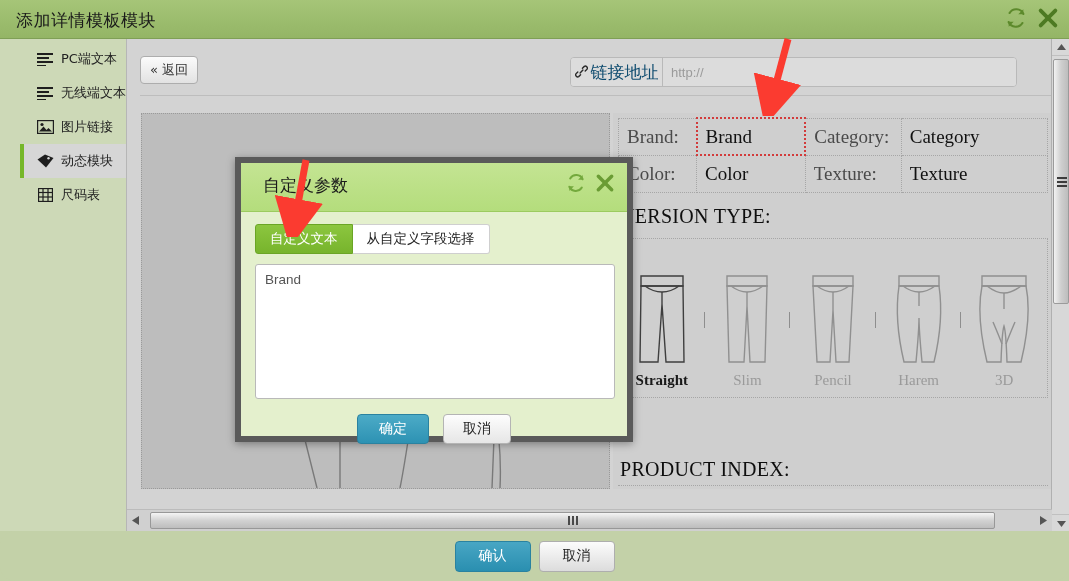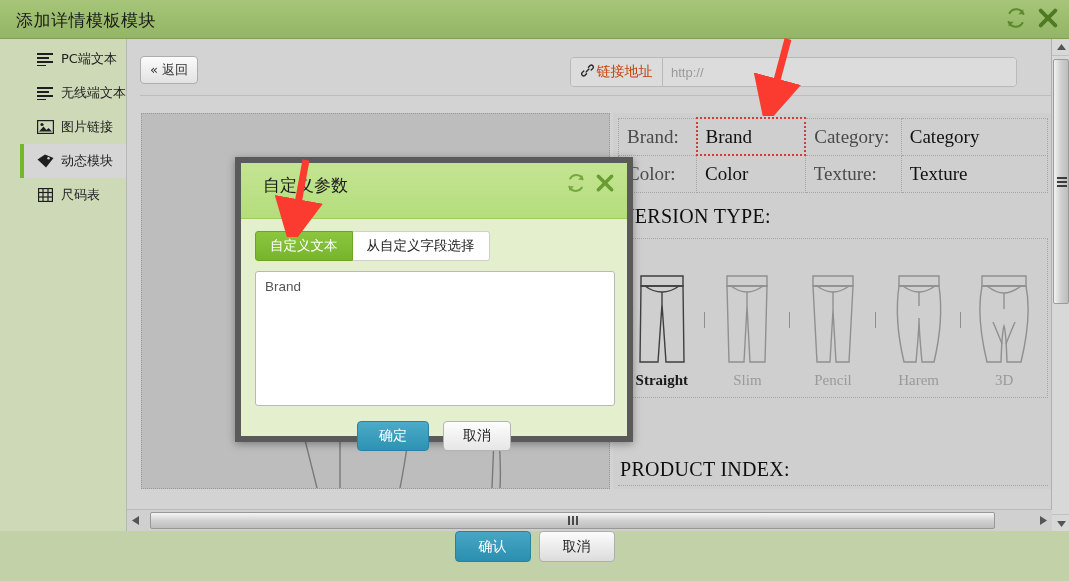--- a/index.html
+++ b/index.html
@@ -89,21 +89,21 @@
     display: flex;
     border: 1px solid #b9b9b9; border-radius: 4px;
     background: #dcdcdc;
     overflow: hidden;
   }
   .link-addon {
     width: 92px; height: 100%;
     display: flex; align-items: center; justify-content: center; gap: 3px;
     background: #dcdcdc;
     border-right: 1px solid #b9b9b9;
-    font-size: 14px; color: #c2410c;
+    font-size: 17px; color: #0c4a6e;
     font-family: "DejaVu Sans","Liberation Sans",sans-serif;
   }
   .link-input {
     flex: 1; height: 100%;
     border: none; outline: none;
     background: #dcdcdc;
     padding: 0 8px;
     font-size: 13px; color: #333;
     font-family: "Liberation Sans", sans-serif;
   }
@@ -230,21 +230,21 @@
   }
   .hs-grip {
     width: 10px; height: 9px;
     background: repeating-linear-gradient(to right,#4a4a4a 0 2px,transparent 2px 4px);
   }
 
   
   .footer {
     position: absolute; left: 0; bottom: 0; width: 1069px; height: 50px;
     background: #c3d1a8;
-    display: flex; justify-content: center; gap: 8px; border-radius: 15px;
+    display: flex; align-items: center; justify-content: center; gap: 8px; border-radius: 15px;
   }
   .btn-primary {
     width: 76px; height: 31px;
     background: linear-gradient(to bottom,#48a6c4,#2a8fb0);
     border: 1px solid #2a82a0; border-radius: 4px;
     color: #fff; font-size: 14px;
     display: flex; align-items: center; justify-content: center;
     font-family: "DejaVu Sans","Liberation Sans",sans-serif;
     cursor: pointer;
   }
@@ -261,21 +261,21 @@
   
   .modal {
     position: absolute; left: 235px; top: 157px;
     width: 398px; height: 285px;
     background: #5a5a5a;
     padding: 6px;
     box-shadow: 0 2px 8px rgba(0,0,0,.35);
   }
   .modal-inner { width: 100%; height: 100%; background: #e4f0cd; display: flex; flex-direction: column; }
   .modal-head {
-    height: 56px; flex: none;
+    height: 49px; flex: none;
     background: linear-gradient(to bottom,#c4e493,#b4dd7c);
     border-bottom: 1px solid #9ccb5f;
     position: relative;
     padding-left: 26px;
   }
   .modal-title {
     position: absolute; left: 22px; top: 11px;
     font-size: 17px; color: #1b1b1b;
     font-family: "DejaVu Sans","Liberation Sans",sans-serif;
   }

